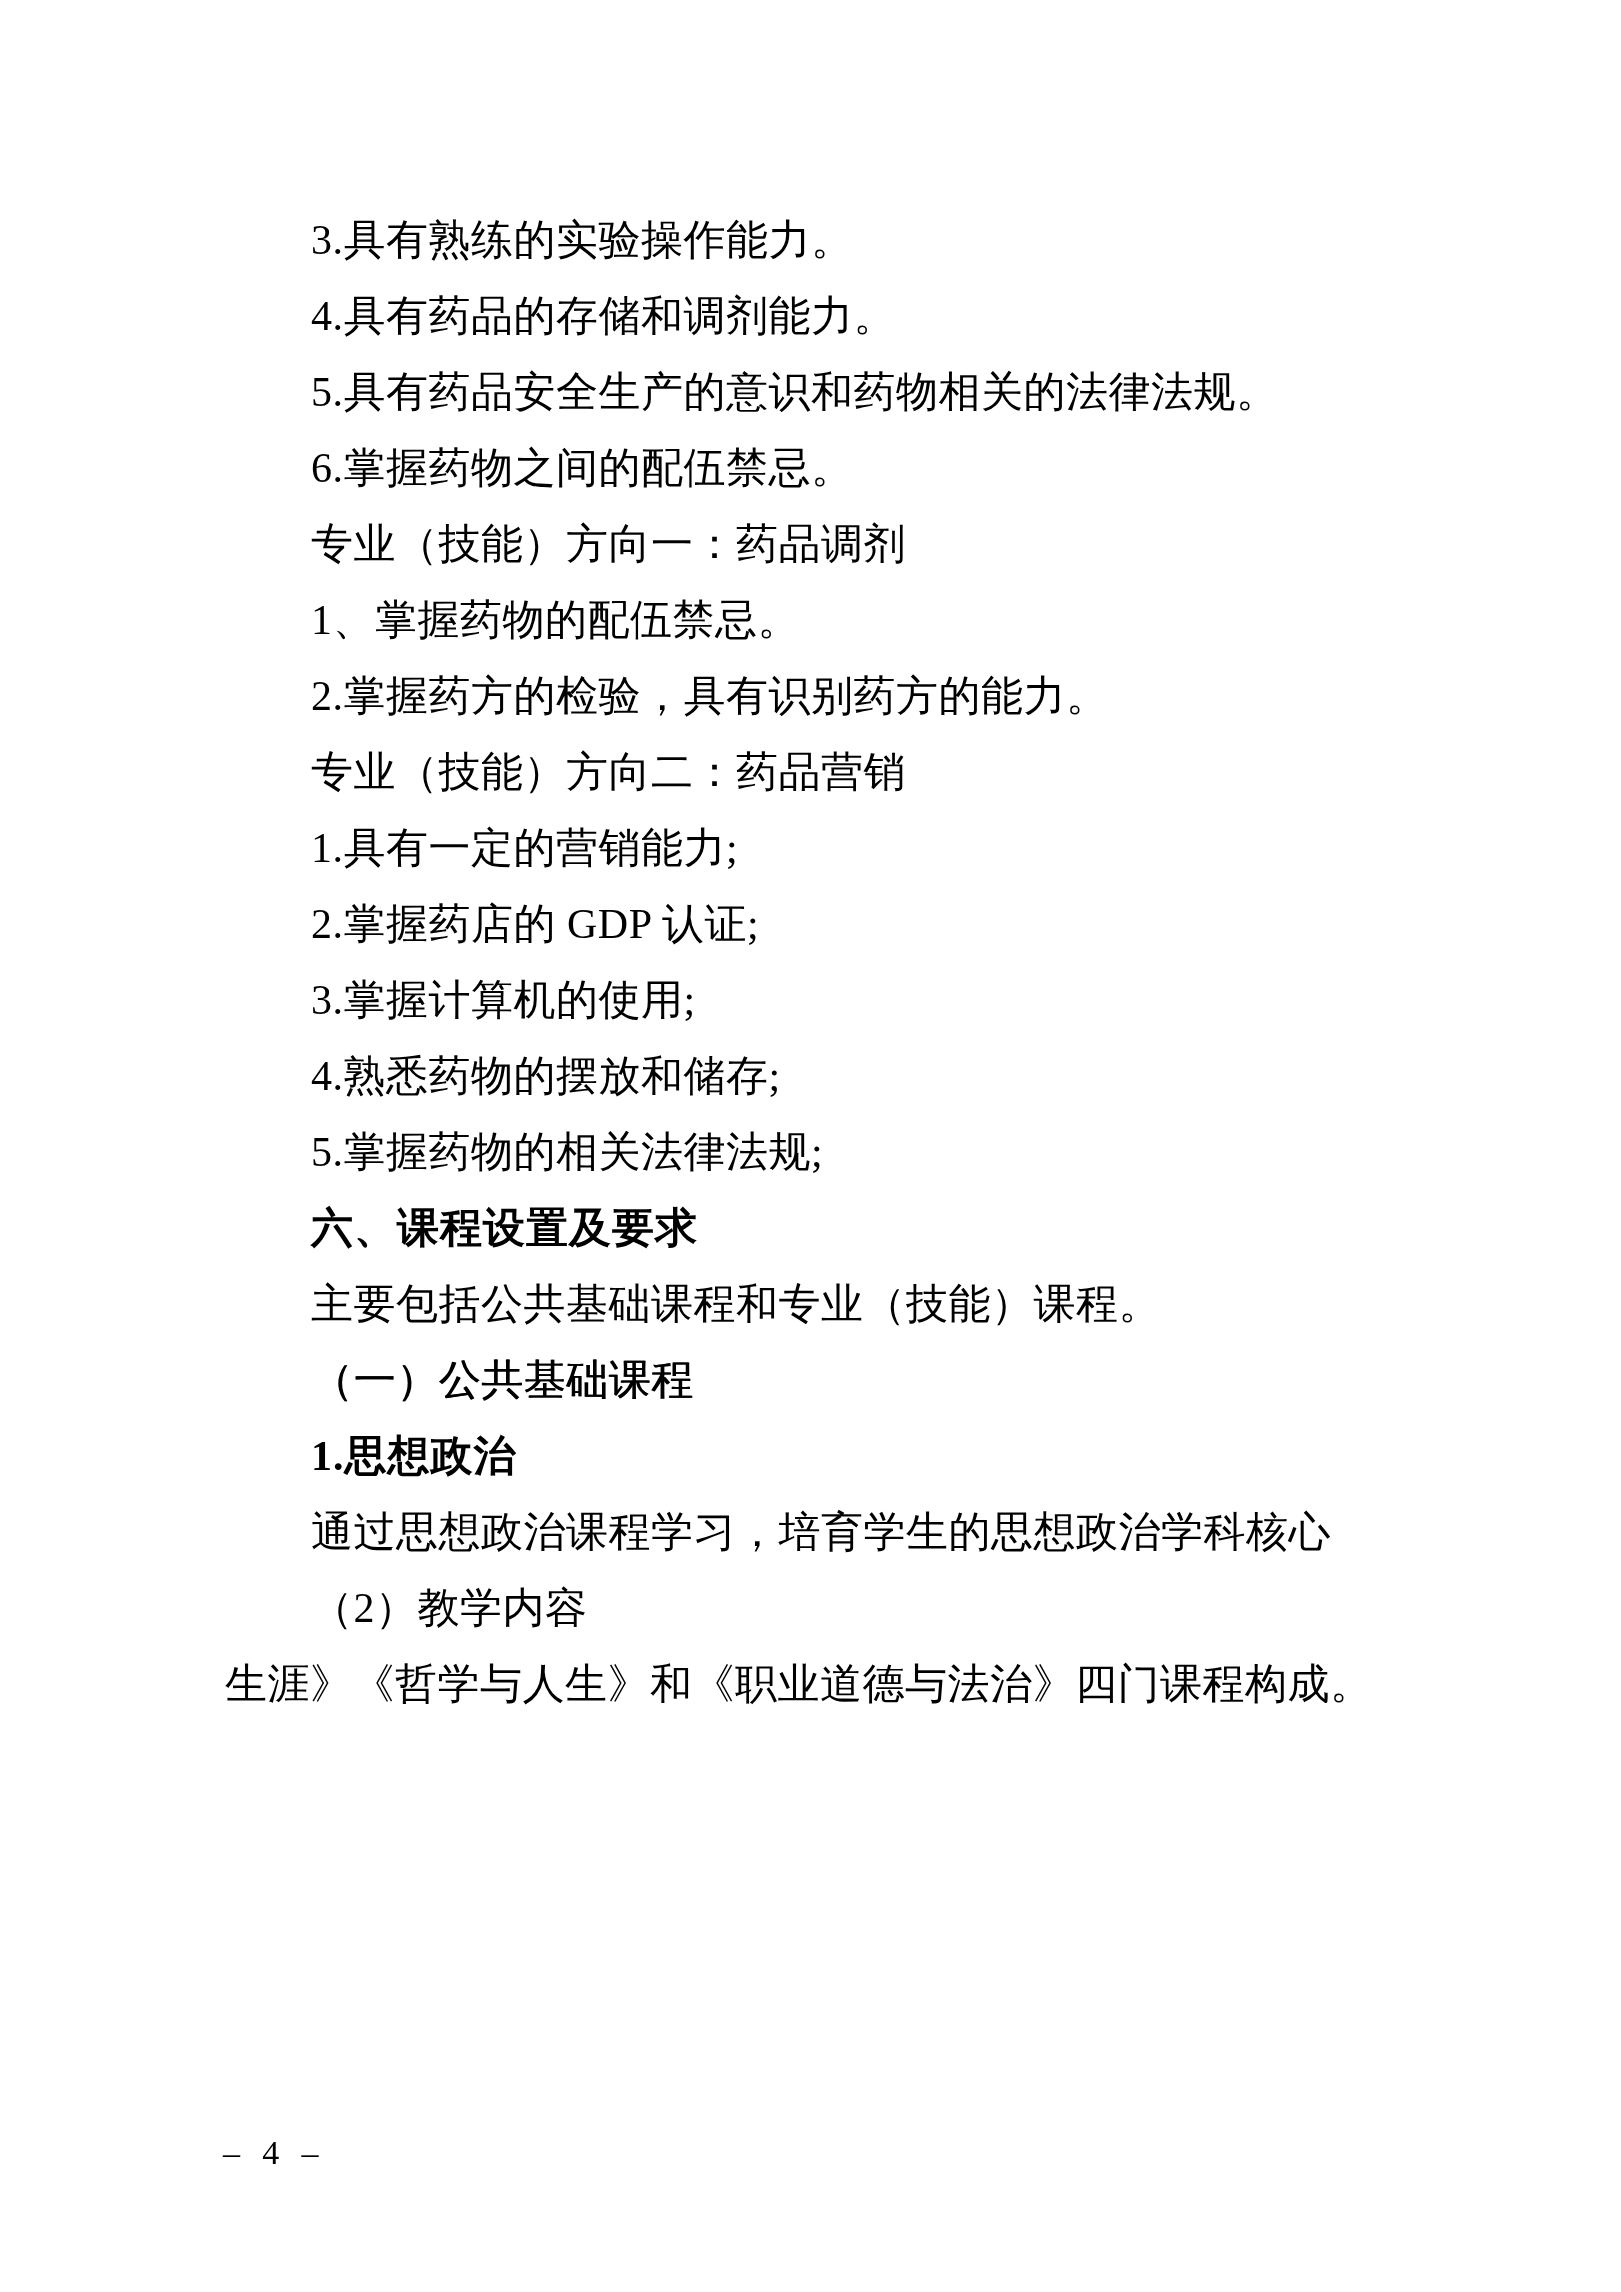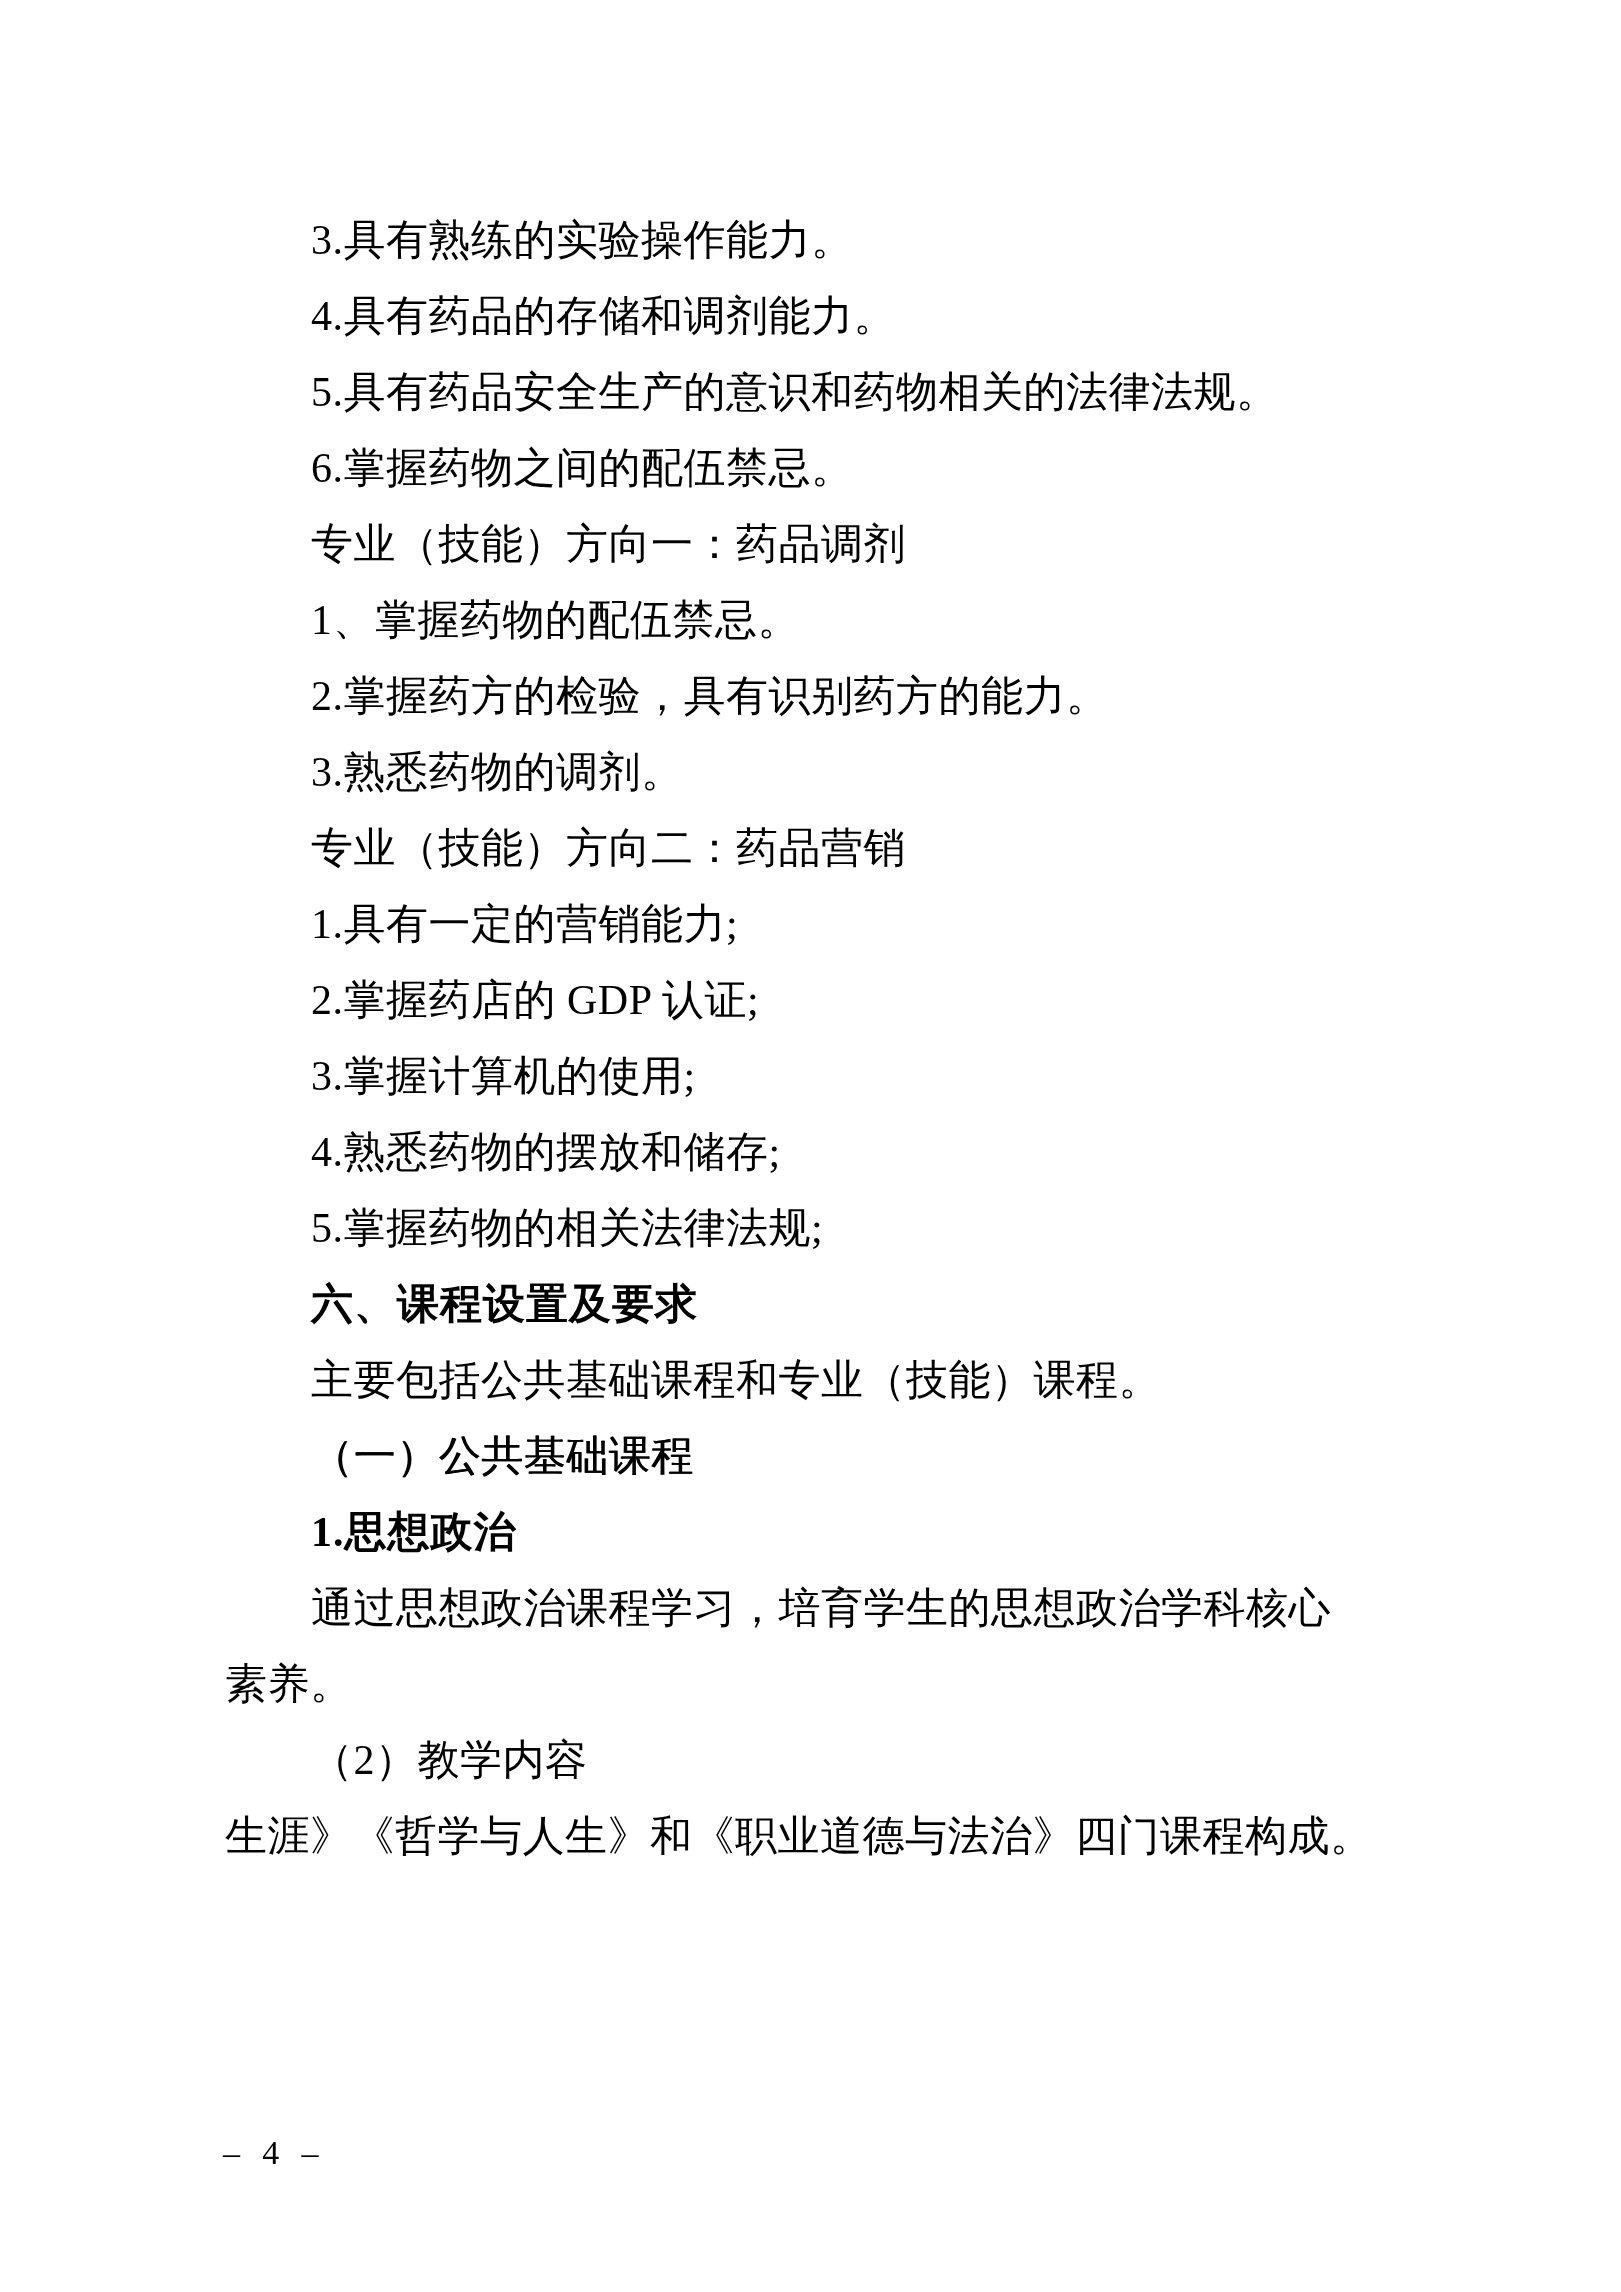--- a/index.html
+++ b/index.html
@@ -60,31 +60,29 @@
 
 <div class="page">
   <div class="content">
     <div class="line indent">3.具有熟练的实验操作能力。</div>
     <div class="line indent">4.具有药品的存储和调剂能力。</div>
     <div class="line indent">5.具有药品安全生产的意识和药物相关的法律法规。</div>
     <div class="line indent">6.掌握药物之间的配伍禁忌。</div>
     <div class="line indent">专业（技能）方向一：药品调剂</div>
     <div class="line indent">1、掌握药物的配伍禁忌。</div>
     <div class="line indent">2.掌握药方的检验，具有识别药方的能力。</div>
-    <div class="line indent">3.熟悉药物的调剂。</div>
     <div class="line indent">专业（技能）方向二：药品营销</div>
     <div class="line indent">1.具有一定的营销能力;</div>
     <div class="line indent">2.掌握药店的 GDP 认证;</div>
     <div class="line indent">3.掌握计算机的使用;</div>
     <div class="line indent">4.熟悉药物的摆放和储存;</div>
     <div class="line indent">5.掌握药物的相关法律法规;</div>
     <div class="line indent hei">六、课程设置及要求</div>
     <div class="line indent">主要包括公共基础课程和专业（技能）课程。</div>
     <div class="line indent kai">（一）公共基础课程</div>
     <div class="line indent hei">1.思想政治</div>
     <div class="line indent">通过思想政治课程学习，培育学生的思想政治学科核心</div>
-    <div class="line">素养。</div>
     <div class="line indent">（2）教学内容</div>
     <div class="line">生涯》《哲学与人生》和《职业道德与法治》四门课程构成。</div>
   </div>
   <div class="page-number">– 4 –</div>
 </div>
 
 
 </body></html>

